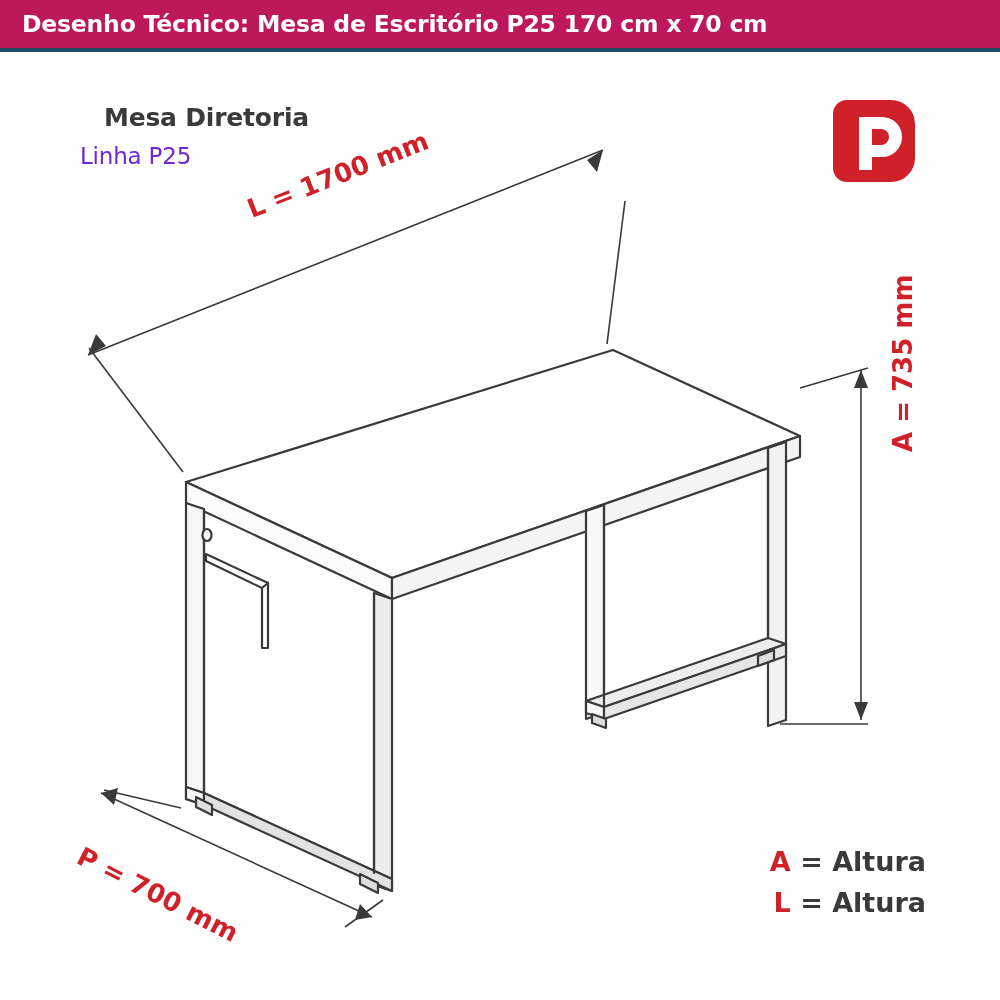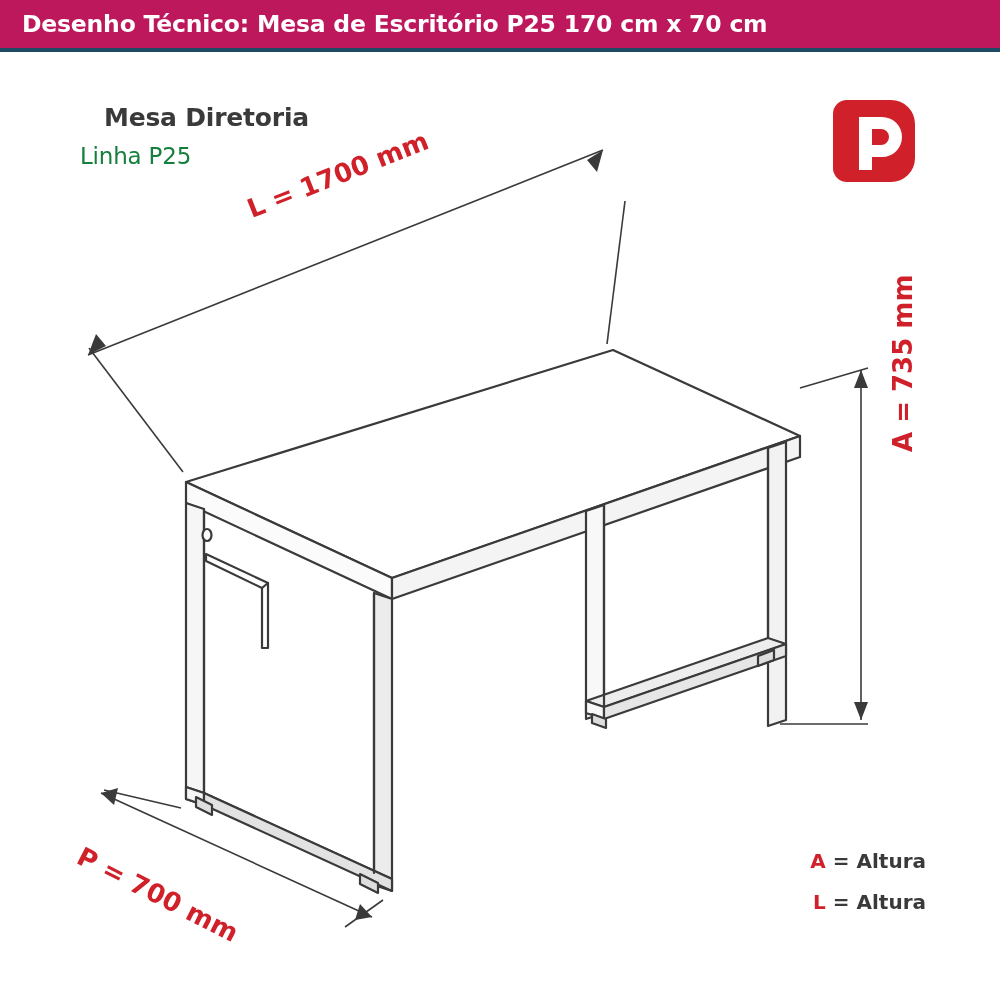--- a/index.html
+++ b/index.html
@@ -60,21 +60,21 @@
     color: #3a3a3a;
     letter-spacing: -0.2px;
     margin-left: 24px;
   }
   #product-line {
     position: absolute;
     left: 80px;
     top: 143px;
     font-size: 23px;
     font-weight: normal;
-    color: #15803d;
+    color: #6d28d9;
     letter-spacing: -0.2px;
   }
 
   
   #logo {
     position: absolute;
     left: 833px;
     top: 100px;
     width: 82px;
     height: 82px;
@@ -119,21 +119,21 @@
   }
 
   
   #legend {
     position: absolute;
     right: 74px;
     top: 841px;
     text-align: right;
   }
   .legend-row {
-    font-size: 20px;
+    font-size: 27px;
     color: #3a3a3a;
     font-weight: bold;
     line-height: 41px;
     white-space: nowrap;
     text-align: right;
   }
   .legend-key {
     color: #d0202a;
     font-weight: bold;
   }

